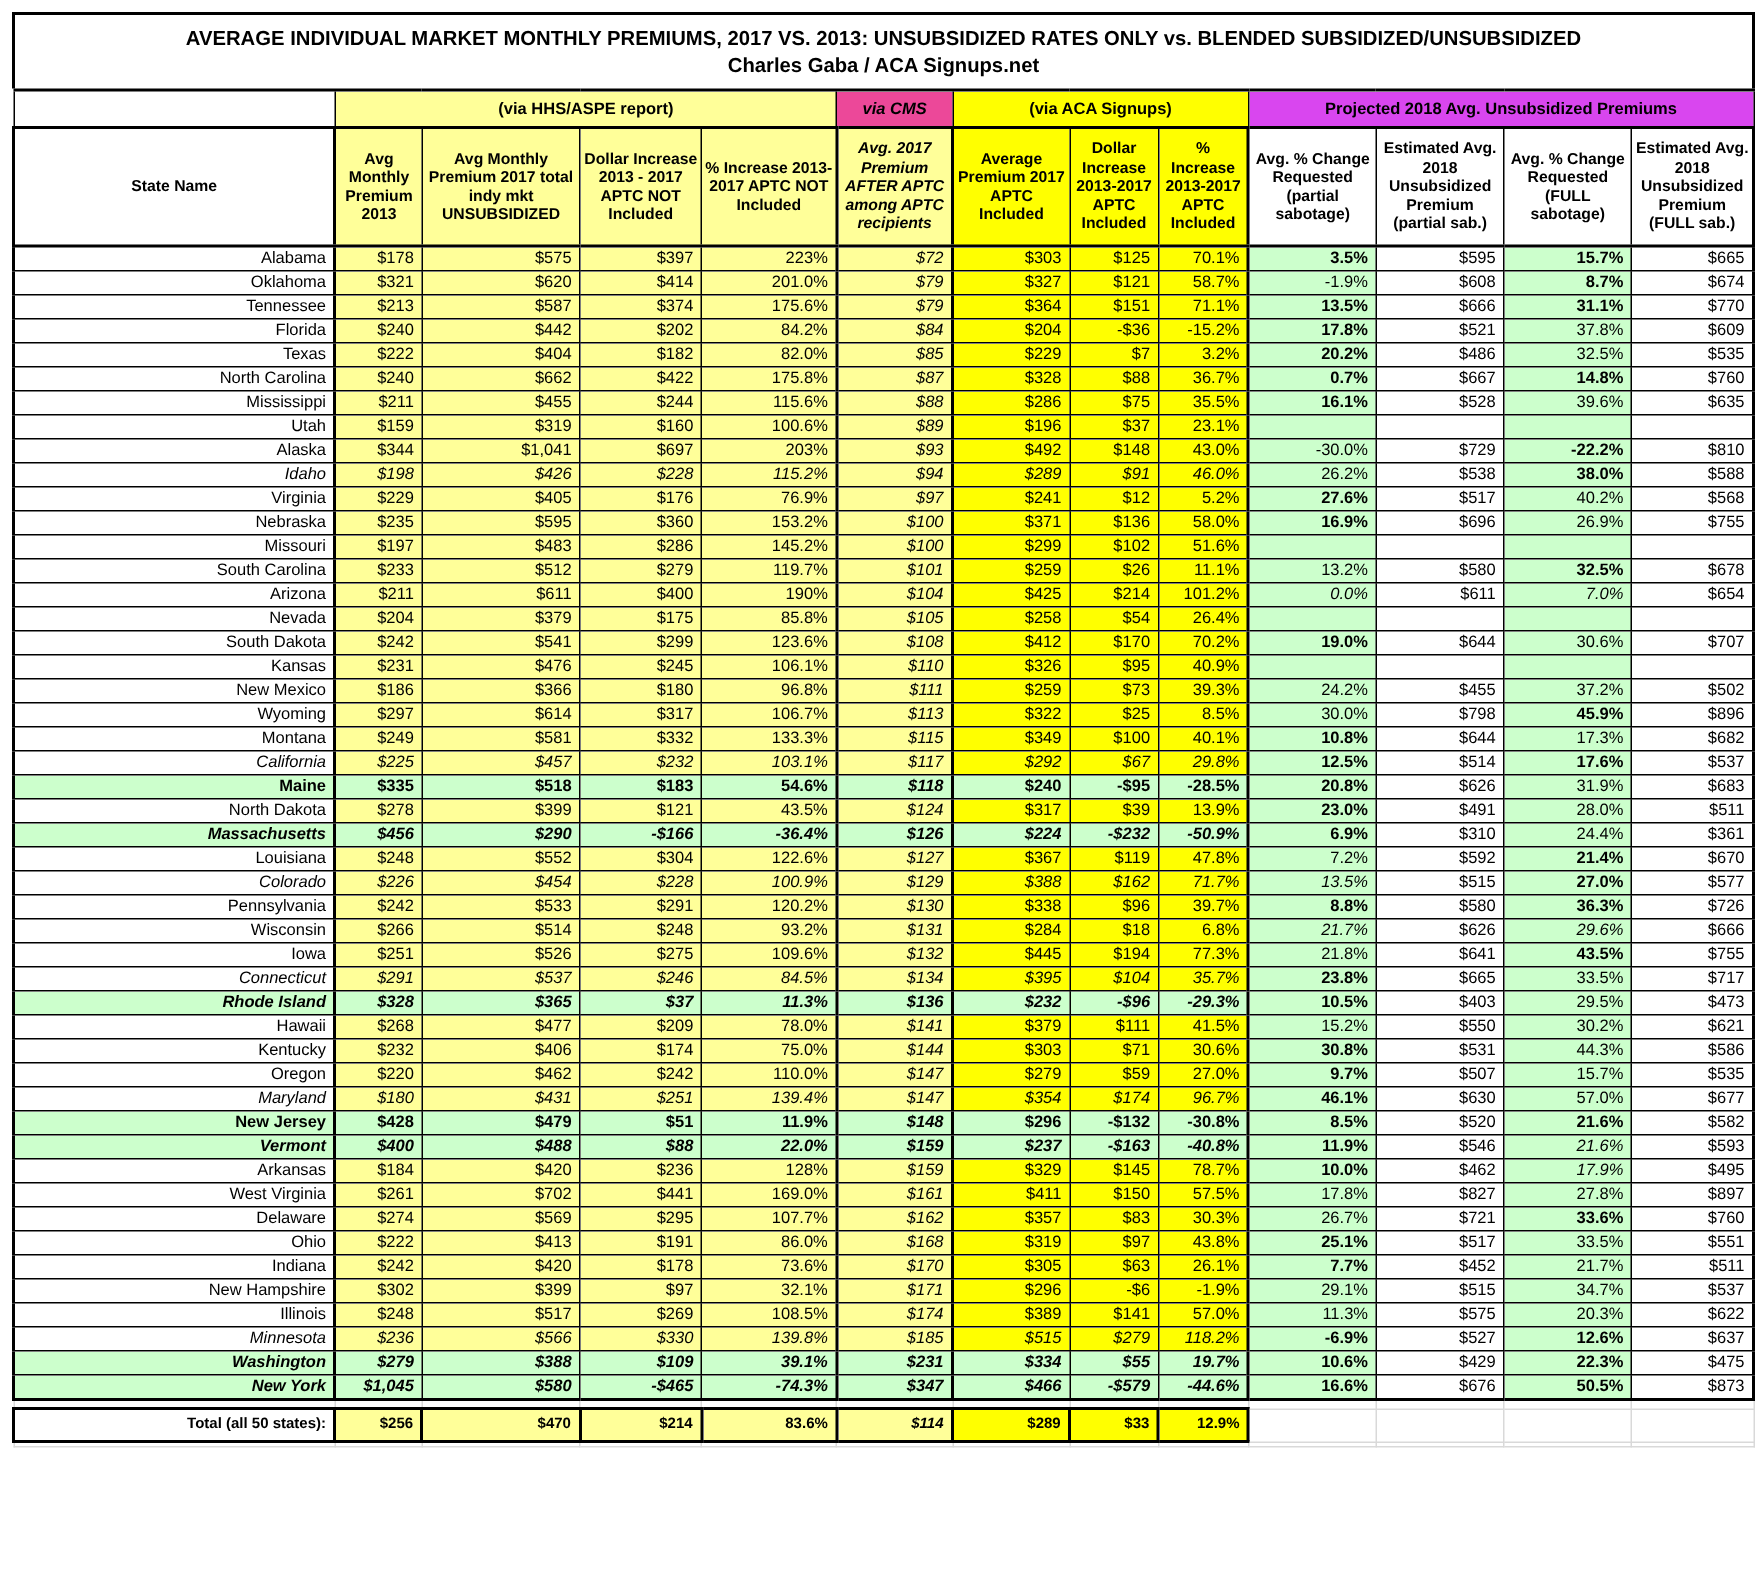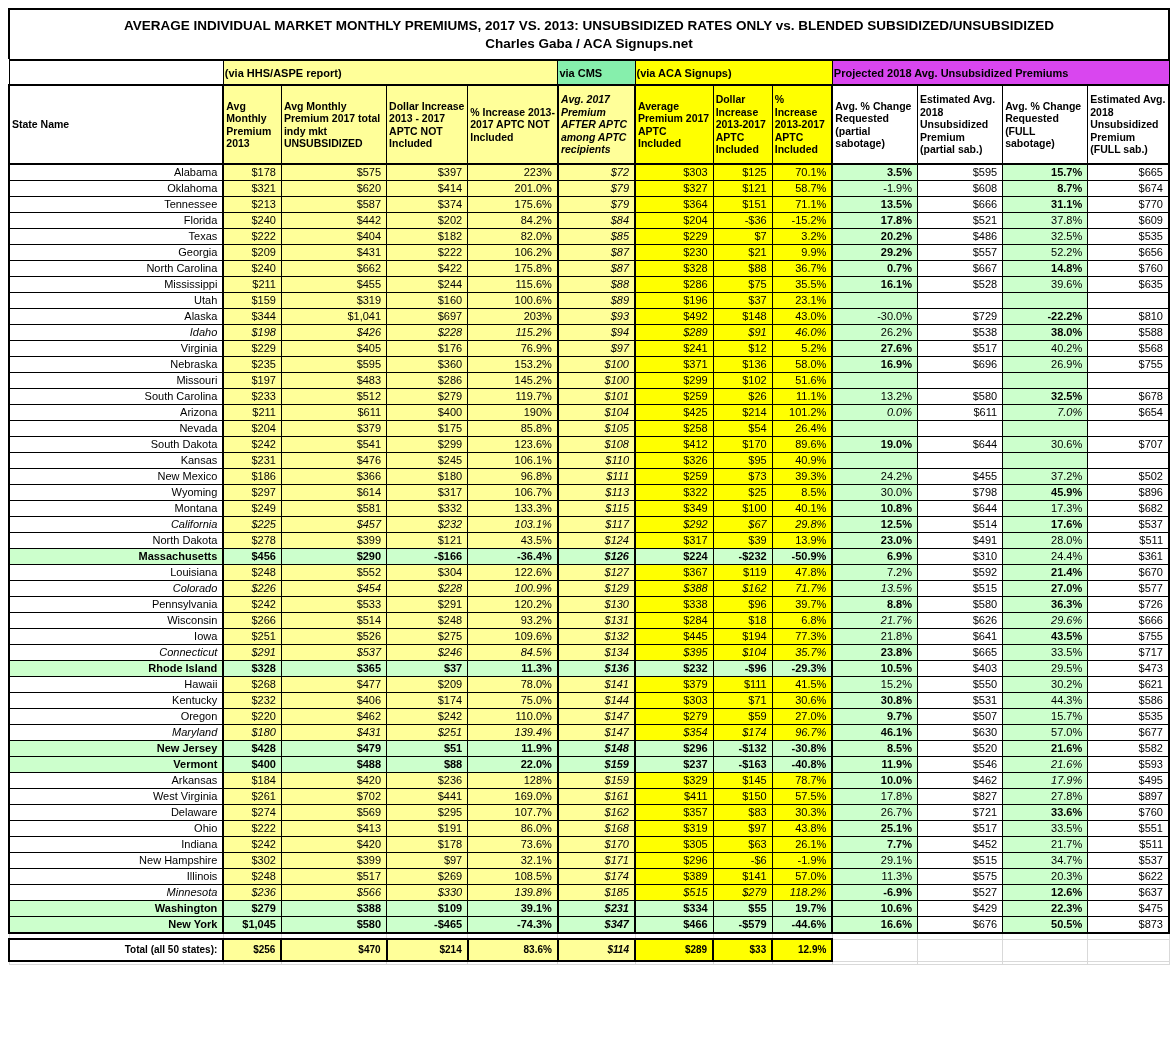--- a/index.html
+++ b/index.html
@@ -3,33 +3,33 @@
 <meta charset="utf-8">
 <style>
   html,body{margin:0;padding:0;background:#fff;}
   body{width:1172px;height:1063px;overflow:hidden;font-family:"Liberation Sans",sans-serif;-webkit-font-smoothing:antialiased;}
   .wrap{position:absolute;left:8px;top:8px;width:1162px;}
   .title-box{box-sizing:border-box;width:1162px;border:2px solid #000;border-bottom:none;background:#fff;
              text-align:center;padding:7px 10px 6px 10px;}
   .title-line{font-size:13.5px;font-weight:bold;line-height:18px;color:#000;}
   table{border-collapse:collapse;table-layout:fixed;width:1162px;}
   th,td{box-sizing:border-box;overflow:hidden;white-space:nowrap;color:#000;}
-  thead th{border:1px solid #000;font-weight:bold;text-align:left;white-space:normal;}
+  thead th{border:1px solid #000;font-weight:bold;text-align:center;white-space:normal;}
   thead tr.grp th{border-top:2px solid #000;border-bottom:2px solid #000;font-size:11px;height:25px;}
   thead tr.cols th{border-bottom:2px solid #000;font-size:10.5px;line-height:12.5px;height:79px;padding:1px 2px;vertical-align:middle;}
   tbody td{border:1px solid #000;font-size:11px;height:16px;line-height:15px;text-align:right;padding:0 5px 0 2px;}
   .wt{background:#FFFFFF}.ly{background:#FFFF99}.by{background:#FFFF00}.lg{background:#CCFFCC}
   .el{border-left:2px solid #000}.er{border-right:2px solid #000}
   .gl{border-left:2px solid #000}
   .cms{font-style:italic}
   .it{font-style:italic}
   .fb{font-weight:bold}.fi{font-style:italic}
   tr.irow td.inh{font-style:italic}
   tr.grow td.inh{font-weight:bold;background:#CCFFCC}
-  tr.gitalic td.inh{}
+  tr.gitalic td.inh{font-style:italic}
   tr.laststate td{border-bottom:2px solid #000}
   tr.gap td{border:1px solid #d9d9d9;height:6px;background:#fff;padding:0;}
   tr.total td{border:2px solid #000;font-size:10px;font-weight:bold;height:21px;line-height:20px;}
   tr.total td.ghost{border:1px solid #d9d9d9;background:#fff;}
   tr.below td{border:1px solid #d9d9d9;height:3px;background:#fff;padding:0;}
 </style>
 </head>
 <body>
 
 <div class="wrap">
@@ -50,21 +50,21 @@
         <col style="width:60px">
         <col style="width:85px">
         <col style="width:85px">
         <col style="width:85px">
         <col style="width:81px">
       </colgroup>
     <thead id="thead">
         <tr class="grp">
           <th colspan="1" style="background:#FFFFFF"></th>
           <th colspan="4" style="background:#FFFF99">(via HHS/ASPE report)</th>
-          <th colspan="1" style="background:#86efac;">via CMS</th>
+          <th colspan="1" style="background:#ec4899;font-style:italic">via CMS</th>
           <th colspan="3" style="background:#FFFF00">(via ACA Signups)</th>
           <th colspan="4" style="background:#d946ef">Projected 2018 Avg. Unsubsidized Premiums</th>
         </tr>
         <tr class="cols">
           <th class="wt el">State Name</th>
           <th class="ly gl">Avg Monthly Premium 2013</th>
           <th class="ly">Avg Monthly Premium 2017 total indy mkt UNSUBSIDIZED</th>
           <th class="ly">Dollar Increase 2013 - 2017 APTC NOT Included</th>
           <th class="ly">% Increase 2013-2017 APTC NOT Included</th>
           <th class="ly gl it">Avg. 2017 Premium AFTER APTC among APTC recipients</th>
@@ -147,35 +147,20 @@
           <td class="ly gl inh cms">$85</td>
           <td class="by gl inh">$229</td>
           <td class="by inh">$7</td>
           <td class="by inh">3.2%</td>
           <td class="lg gl fb">20.2%</td>
           <td class="wt">$486</td>
           <td class="lg">32.5%</td>
           <td class="wt er">$535</td>
         </tr>
         <tr class="">
-          <td class="inh wt el">Georgia</td>
-          <td class="ly gl inh">$209</td>
-          <td class="ly inh">$431</td>
-          <td class="ly inh">$222</td>
-          <td class="ly inh">106.2%</td>
-          <td class="ly gl inh cms">$87</td>
-          <td class="by gl inh">$230</td>
-          <td class="by inh">$21</td>
-          <td class="by inh">9.9%</td>
-          <td class="lg gl fb">29.2%</td>
-          <td class="wt">$557</td>
-          <td class="lg">52.2%</td>
-          <td class="wt er">$656</td>
-        </tr>
-        <tr class="">
           <td class="inh wt el">North Carolina</td>
           <td class="ly gl inh">$240</td>
           <td class="ly inh">$662</td>
           <td class="ly inh">$422</td>
           <td class="ly inh">175.8%</td>
           <td class="ly gl inh cms">$87</td>
           <td class="by gl inh">$328</td>
           <td class="by inh">$88</td>
           <td class="by inh">36.7%</td>
           <td class="lg gl fb">0.7%</td>
@@ -335,21 +320,21 @@
         </tr>
         <tr class="">
           <td class="inh wt el">South Dakota</td>
           <td class="ly gl inh">$242</td>
           <td class="ly inh">$541</td>
           <td class="ly inh">$299</td>
           <td class="ly inh">123.6%</td>
           <td class="ly gl inh cms">$108</td>
           <td class="by gl inh">$412</td>
           <td class="by inh">$170</td>
-          <td class="by inh">89.6%</td>
+          <td class="by inh">70.2%</td>
           <td class="lg gl fb">19.0%</td>
           <td class="wt">$644</td>
           <td class="lg">30.6%</td>
           <td class="wt er">$707</td>
         </tr>
         <tr class="">
           <td class="inh wt el">Kansas</td>
           <td class="ly gl inh">$231</td>
           <td class="ly inh">$476</td>
           <td class="ly inh">$245</td>
@@ -416,20 +401,35 @@
           <td class="ly inh">103.1%</td>
           <td class="ly gl inh cms">$117</td>
           <td class="by gl inh">$292</td>
           <td class="by inh">$67</td>
           <td class="by inh">29.8%</td>
           <td class="lg gl fb">12.5%</td>
           <td class="wt">$514</td>
           <td class="lg fb">17.6%</td>
           <td class="wt er">$537</td>
         </tr>
+        <tr class="grow">
+          <td class="inh wt el">Maine</td>
+          <td class="ly gl inh">$335</td>
+          <td class="ly inh">$518</td>
+          <td class="ly inh">$183</td>
+          <td class="ly inh">54.6%</td>
+          <td class="ly gl inh cms">$118</td>
+          <td class="by gl inh">$240</td>
+          <td class="by inh">-$95</td>
+          <td class="by inh">-28.5%</td>
+          <td class="lg gl fb">20.8%</td>
+          <td class="wt">$626</td>
+          <td class="lg">31.9%</td>
+          <td class="wt er">$683</td>
+        </tr>
         <tr class="">
           <td class="inh wt el">North Dakota</td>
           <td class="ly gl inh">$278</td>
           <td class="ly inh">$399</td>
           <td class="ly inh">$121</td>
           <td class="ly inh">43.5%</td>
           <td class="ly gl inh cms">$124</td>
           <td class="by gl inh">$317</td>
           <td class="by inh">$39</td>
           <td class="by inh">13.9%</td>

